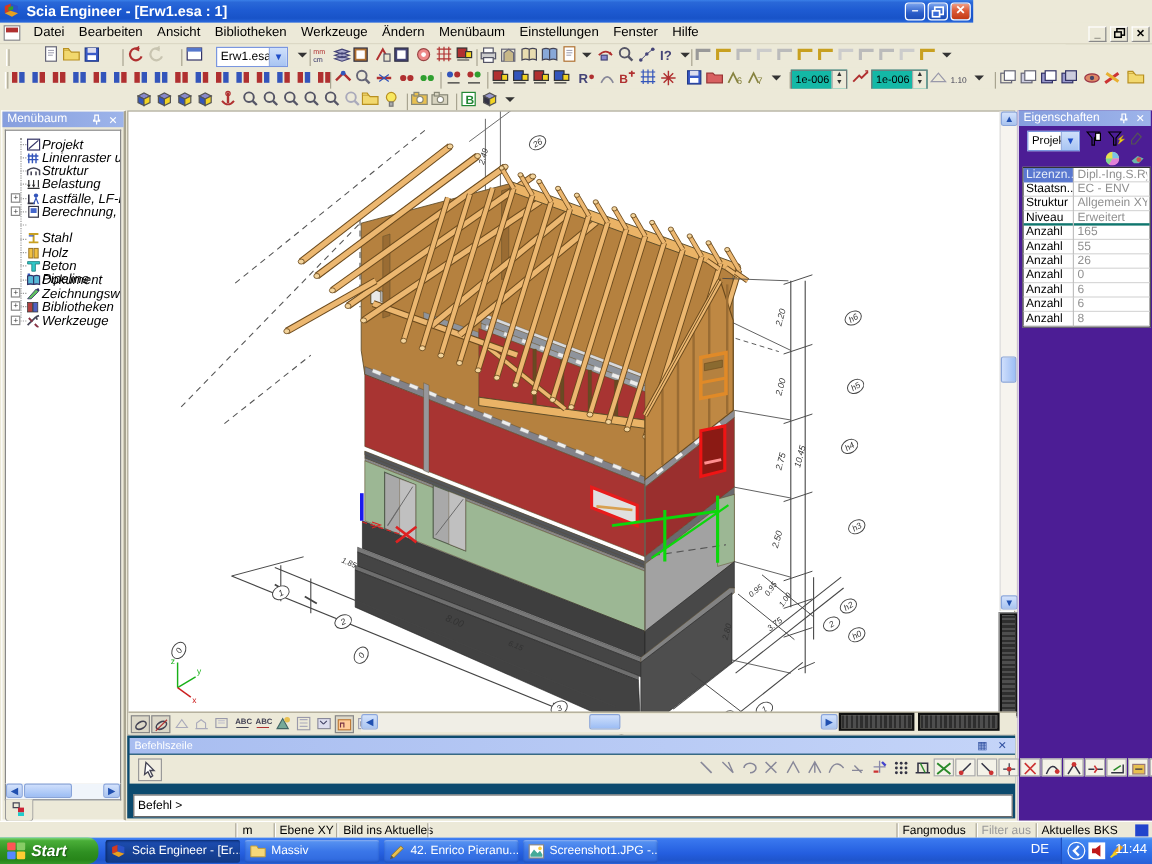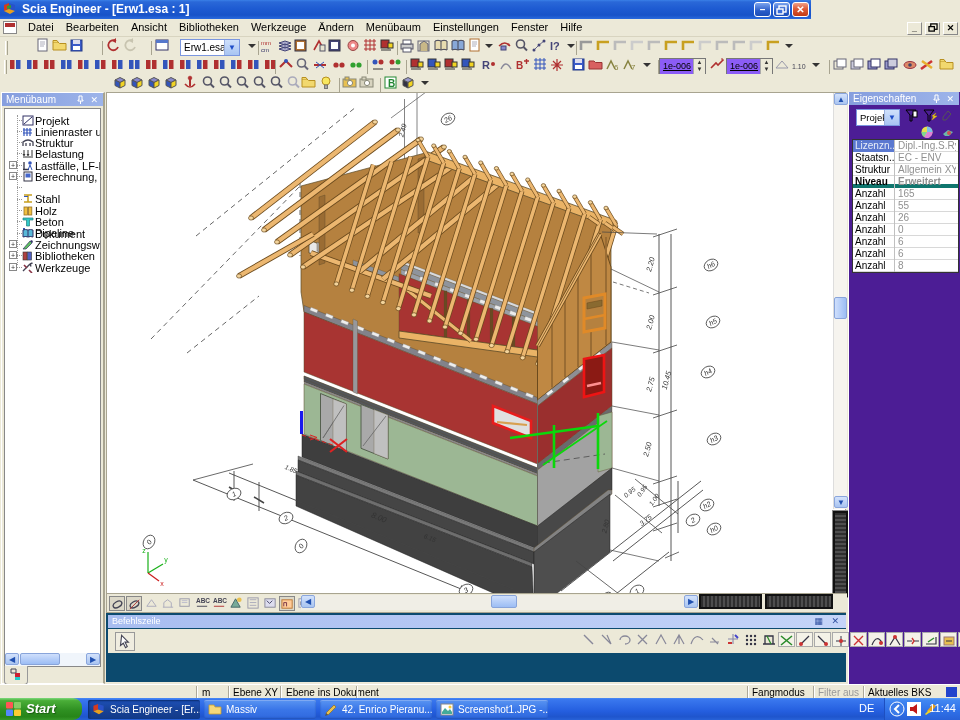--- a/index.html
+++ b/index.html
@@ -14,27 +14,27 @@
 #menubar .mi{display:inline-block;padding:2px 6px 0 6px;}
 .mdiicon{position:absolute;left:3px;top:2px;width:14px;height:13px;background:#fff;border:1px solid #888;}
 .mdiicon:before{content:"";position:absolute;left:1px;top:1px;right:1px;height:4px;background:#b03030;}
 .gbtn{position:absolute;top:3px;width:15px;height:13px;background:#ece9d8;border:1px solid #fff;border-right-color:#888;border-bottom-color:#888;font-size:9px;line-height:11px;text-align:center;color:#000;font-weight:bold;}
 .tbrow{left:0;width:888px;height:19px;background:#ece9d8;}
 .tbrow .grip{display:inline-block;width:3px;height:14px;border-left:1px solid #fff;border-right:1px solid #a8a490;margin:2px 2px 0 2px;vertical-align:top;}
 .ico{display:inline-block;width:16px;height:15px;margin:1px 0 0 1px;vertical-align:top;font-size:11px;line-height:15px;text-align:center;overflow:hidden;}
 .sep{display:inline-block;width:2px;height:14px;border-left:1px solid #a8a490;margin:2px 3px 0 3px;vertical-align:top;}
 .combo{display:inline-block;height:17px;background:#fff;border:1px solid #7a96df;font-size:11px;vertical-align:top;margin-top:1px;position:relative;line-height:16px;padding-left:3px;white-space:nowrap;overflow:hidden;}
 .combo .arr{position:absolute;right:0;top:0;width:15px;height:15px;background:linear-gradient(180deg,#cfe0fb,#a8c4f2);border-left:1px solid #9ab0e0;color:#1e4dc8;font-size:8px;text-align:center;line-height:15px;}
-.spin{display:inline-block;height:17px;background:#8b5cf6;border:1px solid #777;font-size:10px;vertical-align:top;margin-top:1px;position:relative;line-height:15px;padding:0 14px 0 3px;white-space:nowrap;overflow:hidden;text-decoration:underline;}
+.spin{display:inline-block;height:17px;background:#14b8a6;border:1px solid #777;font-size:10px;vertical-align:top;margin-top:1px;position:relative;line-height:15px;padding:0 14px 0 3px;white-space:nowrap;overflow:hidden;}
 .spin .ud{position:absolute;right:0;top:0;width:12px;height:15px;background:#ece9d8;border-left:1px solid #aaa;font-size:6px;line-height:7px;text-align:center;color:#333;}
 
 .ptitle{position:absolute;left:0;top:0;right:0;height:13px;background:linear-gradient(90deg,#869ede,#9db4ea);color:#fff;font-size:10px;line-height:13px;padding-left:4px;}
 .ptitle .pbtns{position:absolute;right:2px;top:1px;color:#fff;font-size:9px;letter-spacing:3px;}
 #leftpanel{left:1px;top:92px;width:104px;height:592px;background:#ece9d8;border:1px solid #fff;border-right:2px solid #a8a490;}
-#lptree{position:absolute;left:2px;top:15px;width:97px;height:545px;background:#fff;border:1px solid #888;border-bottom:none;overflow:hidden;}
+#lptree{position:absolute;left:2px;top:15px;width:97px;height:545px;background:#fff;border:1px solid #888;border-bottom:none;overflow:hidden;font-style:italic;}
 #lpscroll{position:absolute;left:2px;top:560px;width:97px;height:14px;background:#f0f5fb;border:1px solid #888;border-top:none;}
 .sbarrow{position:absolute;width:14px;height:12px;background:linear-gradient(180deg,#d3e2fc,#a9c4f0);border:1px solid #8aa6dd;border-radius:2px;color:#2050b0;font-size:8px;line-height:11px;text-align:center;}
 .tree{font-size:11px;color:#000;position:relative;}
 .titem{position:absolute;left:0;height:11px;white-space:nowrap;}
 .titem .tico{display:inline-block;width:13px;height:11px;vertical-align:top;position:relative;}
 .plusbox{position:absolute;width:8px;height:8px;border:1px solid #888;background:#fff;font-size:7px;line-height:7px;text-align:center;color:#333;}
 #rightpanel{left:848px;top:92px;width:112px;height:592px;background:#4c1d95;border-left:1px solid #fff;}
 #befpanel{left:106px;top:613px;width:740px;height:69px;background:#0c4a6e;}
 #statusbar{left:0;top:684px;width:960px;height:14px;background:#ece9d8;border-top:1px solid #fff;font-size:10px;color:#000;}
 .ssep{position:absolute;top:1px;height:12px;border-left:1px solid #aca899;border-right:1px solid #fff;}
@@ -956,21 +956,21 @@
         <span style="position:absolute;left:45px;top:0;color:#909090;white-space:nowrap;overflow:hidden;width:58px;">Dipl.-Ing.S.Ry..</span>
       </div>
       <div style="position:relative;height:12px;border-bottom:1px solid #d8d8d8;">
         <span style="position:absolute;left:0;top:0;width:42px;height:12px;padding-left:2px;overflow:hidden;border-right:1px solid #c0c0c0;color:#000;">Staatsn...</span>
         <span style="position:absolute;left:45px;top:0;color:#909090;white-space:nowrap;overflow:hidden;width:58px;">EC - ENV</span>
       </div>
       <div style="position:relative;height:12px;border-bottom:1px solid #d8d8d8;">
         <span style="position:absolute;left:0;top:0;width:42px;height:12px;padding-left:2px;overflow:hidden;border-right:1px solid #c0c0c0;color:#000;">Struktur</span>
         <span style="position:absolute;left:45px;top:0;color:#909090;white-space:nowrap;overflow:hidden;width:58px;">Allgemein XYZ</span>
       </div>
-      <div style="position:relative;height:12px;border-bottom:4px solid #0f766e;font-weight:bold;">
+      <div style="position:relative;height:12px;border-bottom:2px solid #0f766e;">
         <span style="position:absolute;left:0;top:0;width:42px;height:12px;padding-left:2px;overflow:hidden;border-right:1px solid #c0c0c0;color:#000;">Niveau</span>
         <span style="position:absolute;left:45px;top:0;color:#909090;white-space:nowrap;overflow:hidden;width:58px;">Erweitert</span>
       </div>
       <div style="position:relative;height:12px;border-bottom:1px solid #d8d8d8;">
         <span style="position:absolute;left:0;top:0;width:42px;height:12px;padding-left:2px;overflow:hidden;border-right:1px solid #c0c0c0;color:#000;">Anzahl ...</span>
         <span style="position:absolute;left:45px;top:0;color:#909090;white-space:nowrap;overflow:hidden;width:58px;">165</span>
       </div>
       <div style="position:relative;height:12px;border-bottom:1px solid #d8d8d8;">
         <span style="position:absolute;left:0;top:0;width:42px;height:12px;padding-left:2px;overflow:hidden;border-right:1px solid #c0c0c0;color:#000;">Anzahl ...</span>
         <span style="position:absolute;left:45px;top:0;color:#909090;white-space:nowrap;overflow:hidden;width:58px;">55</span>
@@ -1063,26 +1063,27 @@
             <rect x="3" y="4" width="10" height="8" fill="#e8c050" stroke="#977"></rect>
             <path d="M5 8 h6" stroke="#334"></path>
           </svg></span><span class="ico" style="width: 17px; border: 1px solid rgb(170, 170, 170); background: rgb(244, 242, 232);"><svg width="16" height="15" viewBox="0 0 16 15">
             <rect x="3" y="3" width="9" height="10" fill="#e8e4d4" stroke="#889"></rect>
             <path d="M5 5 h5 M5 7 h5 M5 9 h4" stroke="#99a" stroke-width="0.8"></path>
           </svg></span></div>
       <span class="ico" style="position: absolute; left: 6px; top: 2px; width: 20px; height: 19px; border: 1px solid rgb(153, 153, 153); background: rgb(240, 237, 224);"><svg width="18" height="17" viewBox="0 0 16 15">
           <path d="M5 2 L11 8 L8 8 L10 12 L8.5 13 L6.5 9 L4 11 Z" fill="#fff" stroke="#445"></path>
         </svg></span>
     </div>
+ <div style="position:absolute;left:5px;top:49px;width:733px;height:19px;background:#fff;border:1px solid #666;font-size:10px;line-height:17px;padding-left:3px;">Befehl &gt;</div>
 </div>
 
 <div id="statusbar" class="abs">
  <span style="position:absolute;left:202px;top:2px;">m</span>
  <span style="position:absolute;left:233px;top:2px;">Ebene XY</span>
- <span style="position:absolute;left:286px;top:2px;">Ebene ins Dokument</span>
+ <span style="position:absolute;left:286px;top:2px;">Bild ins Aktuelles</span>
  <span style="position:absolute;left:752px;top:2px;">Fangmodus</span>
  <span style="position:absolute;left:818px;top:2px;color:#999;">Filter aus</span>
  <span style="position:absolute;left:868px;top:2px;">Aktuelles BKS</span>
  <span style="position:absolute;left:946px;top:2px;width:11px;height:10px;background:#2244cc;"></span>
  <div class="ssep" style="left:196px;"></div>
     <div class="ssep" style="left:228px;"></div>
     <div class="ssep" style="left:280px;"></div>
     <div class="ssep" style="left:356px;"></div>
     <div class="ssep" style="left:747px;"></div>
     <div class="ssep" style="left:813px;"></div>

